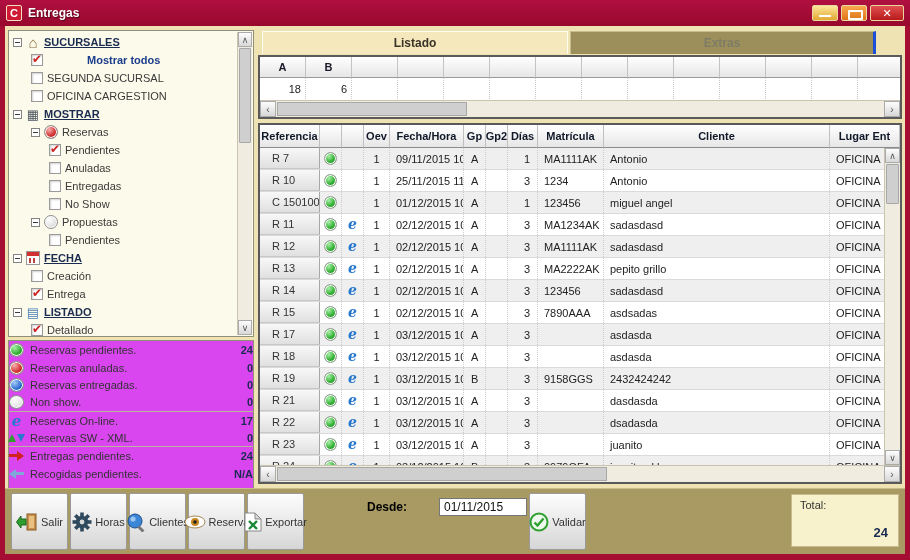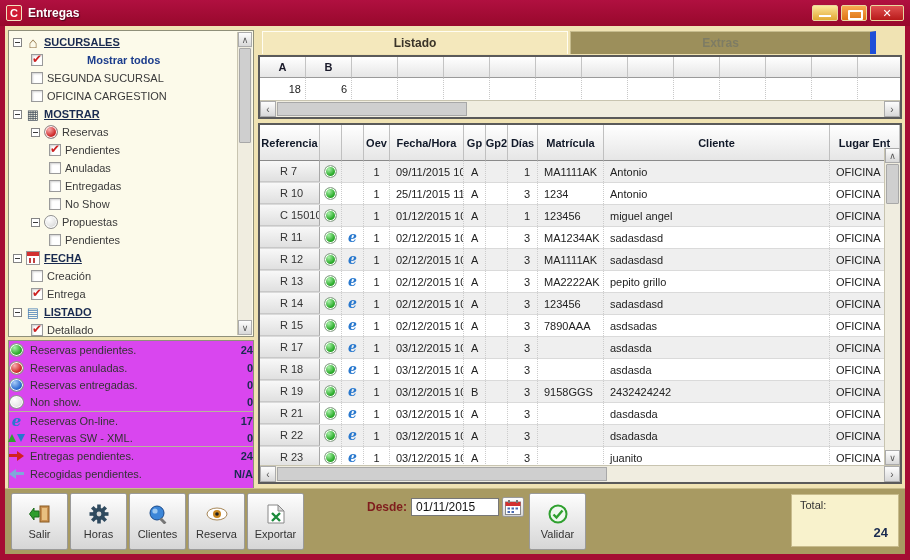--- a/index.html
+++ b/index.html
@@ -78,68 +78,68 @@
   .lic-arrow-right::after{content:"";position:absolute;left:8px;top:2.5px;border-top:5px solid transparent;
     border-bottom:5px solid transparent;border-left:7px solid #D22020;}
   .lic-arrow-left::before{content:"";position:absolute;right:0;top:6px;width:8px;height:3px;background:#7FA8D9;}
   .lic-arrow-left::after{content:"";position:absolute;right:8px;top:2.5px;border-top:5px solid transparent;
     border-bottom:5px solid transparent;border-right:7px solid #7FA8D9;}
 
   
   .tabs{position:absolute;left:257px;top:5px;height:23px;display:flex;gap:2px;}
   .tab{width:306px;height:23px;line-height:22px;text-align:center;font-size:12px;font-weight:bold;cursor:pointer;}
   .tab-active{background:#F4E8BC;color:#3A3428;border:1px solid #FFFDF2;border-bottom:none;}
-  .tab-inactive{background:#9C8F5B;color:#7E7C64;border-top:1px solid #C6BC8E;border-left:1px solid #C6BC8E;border-right:6px solid #1d4ed8;}
+  .tab-inactive{background:#9C8F5B;color:#7E7C64;border-top:1px solid #C6BC8E;border-left:1px solid #C6BC8E;border-right:3px solid #1d4ed8;}
 
   .minigrid{position:absolute;left:253px;top:29px;width:644px;height:64px;background:#FFF;border:2px solid #5A5A5A;overflow:hidden;}
   .mg-head,.mg-row{display:grid;grid-template-columns:repeat(14,46px);height:21px;}
   .mg-head .mgc{background:linear-gradient(#FFFFFF,#E6E6E6);border-right:1px solid #C4C4C4;border-bottom:1px solid #9A9A9A;
     font-size:11px;font-weight:bold;color:#1A1A2A;display:flex;align-items:center;justify-content:center;}
   .mg-row .mgc{border-right:1px dotted #C8C8C8;font-size:11px;color:#222;display:flex;align-items:center;justify-content:flex-end;padding-right:4px;}
   .hscroll{position:absolute;left:0;right:0;bottom:0;height:17px;background:#F0EDE0;border-top:1px solid #C8C4B0;}
   .hs-arrow{position:absolute;top:0;bottom:0;width:16px;background:linear-gradient(#FDFDFD,#D8D8D8);border:1px solid #ABABAB;
     color:#555;font-size:10px;display:flex;align-items:center;justify-content:center;cursor:pointer;}
   .hs-arrow.left{left:0;}.hs-arrow.right{right:0;}
   .hs-thumb{position:absolute;top:1px;bottom:1px;background:#CFCFCF;border:1px solid #A8A8A8;cursor:pointer;}
   .minigrid .hs-thumb{left:17px;width:190px;}
 
   
   .dtable{position:absolute;left:253px;top:97px;width:644px;height:361px;background:#FFF;border:2px solid #5A5A5A;overflow:hidden;}
   .tgrid{display:grid;grid-template-columns:60px 22px 22px 26px 74px 22px 22px 30px 66px 226px 70px;}
-  .thead{height:36px;}
+  .thead{height:23px;}
   .thead .hc{background:linear-gradient(#FFFFFF,#E6E6E6);border-right:1px solid #C0C0C0;border-bottom:1px solid #8A8A8A;
     font-size:11px;font-weight:bold;color:#101828;display:flex;align-items:center;justify-content:center;white-space:nowrap;overflow:hidden;}
   .tbody{position:relative;height:318px;overflow:hidden;}
   .trow{height:22px;border-bottom:1px solid #DADADA;background:#FFF;}
   .trow:nth-child(odd){background:#EFEFEF;}
   .trow .c{font-size:11px;color:#222;display:flex;align-items:center;white-space:nowrap;overflow:hidden;border-right:1px dotted #CCC;}
   .trow .ref{background:linear-gradient(#F8F8F8,#E0E0E0);border-right:1px solid #A8A8A8;border-bottom:1px solid #C8C8C8;
-    padding-left:20px;color:#333;}
+    padding-left:12px;color:#333;}
   .trow .stat,.trow .onl,.trow .oev{justify-content:center;}
   .trow .fecha,.trow .mat,.trow .cli,.trow .lugar{padding-left:6px;}
   .trow .gp{padding-left:7px;}
   .trow .dias{justify-content:flex-end;padding-right:7px;}
   .sph{width:13px;height:13px;border-radius:50%;border:1px solid #90A090;box-shadow:inset 0 0 0 1px #FFF;
     background:radial-gradient(circle at 35% 30%,#A8F0A8,#2FAF2F 55%,#0B720B);}
   .iee{color:#2878CE;font-family:"DejaVu Serif",serif;font-style:italic;font-weight:bold;font-size:14px;line-height:13px;}
   .vscroll{position:absolute;right:0;top:23px;bottom:17px;width:16px;background:#F0EDE0;border-left:1px solid #C8C4B0;}
   .vscroll .sthumb{top:16px;height:40px;}
   .dtable .hscroll{bottom:0;}
   .dtable .hs-thumb{left:17px;width:330px;}
 
   
   .toolbar{position:absolute;left:0;right:0;top:462px;height:66px;background:#A89A62;border-top:1px solid #C9BD8C;}
   .tbtns{position:absolute;left:6px;top:4px;display:flex;gap:2px;}
   .tbtn{width:57px;height:57px;background:linear-gradient(#FDFDFD,#D6D6D6);border:1px solid #9A9A9A;border-radius:2px;
-    display:flex;flex-direction:column;align-items:center;justify-content:center;gap:3px;font-size:11px;color:#333;cursor:pointer;
+    display:flex;flex-direction:row;align-items:center;justify-content:center;gap:3px;font-size:11px;color:#333;cursor:pointer;
     box-shadow:inset 0 1px 0 #FFF;}
   .tbtn .bicon{height:22px;display:flex;align-items:center;}
   .dates{position:absolute;left:362px;top:7px;}
   .drow{display:flex;align-items:center;height:22px;margin-bottom:4px;}
-  .dlabel{width:44px;color:#7f1d1d;font-weight:bold;font-size:12px;}
+  .dlabel{width:72px;color:#000000;font-weight:bold;font-size:12px;}
   .dinput{width:88px;height:18px;border:1px solid #777;background:#FFF;font-size:12px;color:#111;padding:0 4px;}
   .calbtn{width:22px;height:20px;margin-left:3px;background:linear-gradient(#FDFDFD,#D6D6D6);border:1px solid #9A9A9A;
     display:flex;align-items:center;justify-content:center;cursor:pointer;border-radius:2px;}
   .validar{position:absolute;left:524px;top:4px;}
   .total-box{position:absolute;right:6px;top:5px;bottom:7px;width:108px;background:#F8F2CC;border:1px solid #C8BC8C;padding:4px 8px;}
   .total-label{font-size:11px;color:#333;}
   .total-val{position:absolute;right:10px;bottom:6px;font-size:13px;font-weight:bold;color:#1A2B50;}
 </style>
 </head>
 <body>

